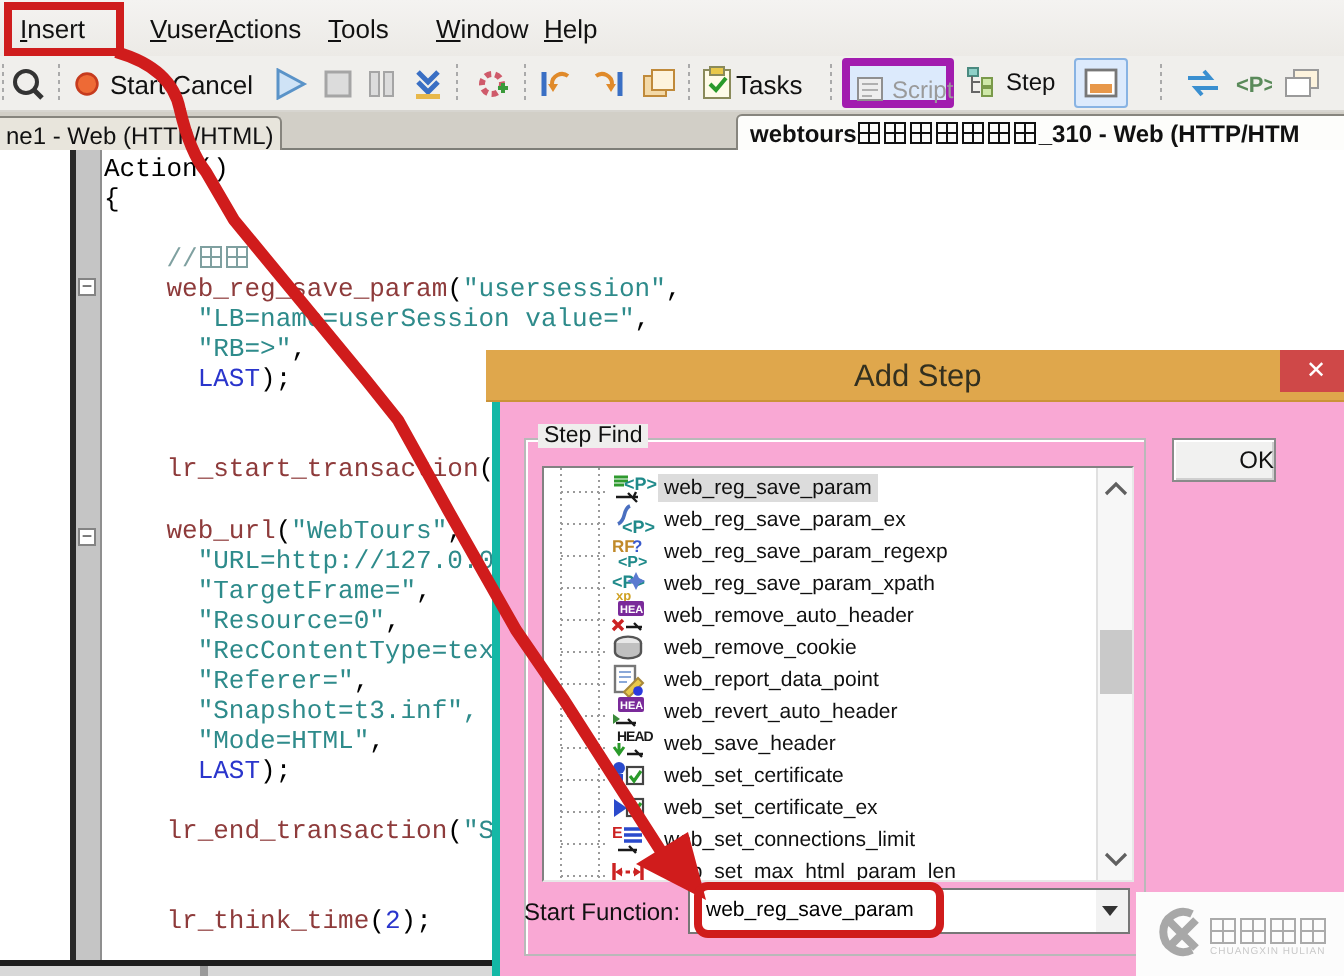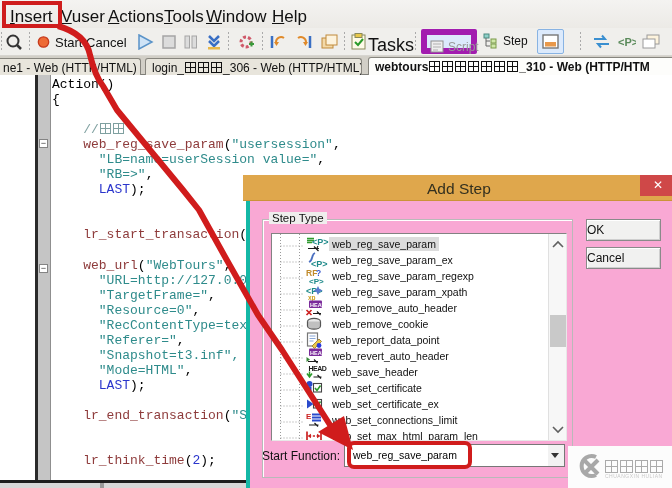--- a/index.html
+++ b/index.html
@@ -7,21 +7,21 @@
 .abs{position:absolute}
 .cj{display:inline-block;width:11px;height:11px;margin:0 1px;vertical-align:-1px;
 background:
  linear-gradient(currentColor,currentColor) 0 0/100% 1px no-repeat,
  linear-gradient(currentColor,currentColor) 0 50%/100% 1px no-repeat,
  linear-gradient(currentColor,currentColor) 0 100%/100% 1px no-repeat,
  linear-gradient(currentColor,currentColor) 0 0/1px 100% no-repeat,
  linear-gradient(currentColor,currentColor) 50% 0/1px 100% no-repeat,
  linear-gradient(currentColor,currentColor) 100% 0/1px 100% no-repeat;}
 
-#menubar{position:absolute;left:0;top:0;width:672px;height:28px;background:linear-gradient(#f4f3f1,#eceae6);font-size:17px;color:#111}
+#menubar{position:absolute;left:0;top:0;width:672px;height:28px;background:linear-gradient(#f4f3f1,#eceae6);font-size:13px;color:#111}
 #menubar span{position:absolute;top:7px}
 
 #toolbar{position:absolute;left:0;top:28px;width:672px;height:28px;background:#f0efec;border-bottom:1px solid #d7d5d0;font-size:12px;color:#111}
 .vsep{position:absolute;top:4px;height:20px;width:1px;background:repeating-linear-gradient(#aaa 0 2px,transparent 2px 4px)}
 
 #tabbar{position:absolute;left:0;top:56px;width:672px;height:19px;background:#d2cfc7;border-bottom:1px solid #7e7e78}
 .tab{position:absolute;top:2px;height:17px;background:#e8e5dc;border:1px solid #87857e;border-bottom:none;border-radius:3px 3px 0 0;font-size:12px;color:#111;padding:2px 6px 0 6px;white-space:nowrap;overflow:hidden}
 .tab.active{background:#fdfdfb;top:1px;height:19px;font-weight:bold}
 
 #editor{position:absolute;left:0;top:75px;width:672px;height:413px;background:#fff}
@@ -37,38 +37,38 @@
 #dlgtitle{position:absolute;left:-7px;top:0;width:433px;height:26px;background:#dfa74c;border-bottom:1px solid #cb9338}
 #dlgtitle .t{position:absolute;left:176px;top:5px;font-size:15.5px;color:#33301f}
 #dlgclose{position:absolute;left:390px;top:0px;width:36px;height:21px;background:#cf4848;color:#fff;font-size:12px;text-align:center;line-height:20px}
 #grp{position:absolute;left:12px;top:44px;width:311px;height:259px;border:1px solid #b9b9b9;box-shadow:inset 1px 1px 0 #fff}
 #grplbl{position:absolute;left:19px;top:37px;background:#efeeed;padding:0 3px;font-size:11.5px;color:#111}
 #list{position:absolute;left:21px;top:58px;width:296px;height:208px;background:#fff;border:1px solid #828282;border-right-color:#e8e8e8;border-bottom-color:#e8e8e8;overflow:hidden}
 .trow{position:absolute;left:0;font-size:10.5px;color:#101010;white-space:nowrap}
 #sbar{position:absolute;left:276px;top:0;width:18px;height:206px;background:#f7f7f7;border-left:1px solid #e0e0e0}
 #sbar .thumb{position:absolute;left:1px;top:81px;width:17px;height:32px;background:#c9c9c9}
 .arrowglyph{position:absolute;left:3px;width:12px;height:8px;fill:none;stroke:#606060;stroke-width:1.6}
-.btn{position:absolute;left:336px;width:75px;height:22px;background:#f1f1f0;border:1px solid #8a8a8a;box-shadow:inset 1px 1px 0 #fff,inset -1px -1px 0 #cfcfcf;font-size:12px;color:#111;text-align:left;line-height:20px}
+.btn{position:absolute;left:336px;width:52px;height:22px;background:#f1f1f0;border:1px solid #8a8a8a;box-shadow:inset 1px 1px 0 #fff,inset -1px -1px 0 #cfcfcf;font-size:12px;color:#111;text-align:right;line-height:20px}
 #findlbl{position:absolute;left:12px;top:274px;font-size:12px;color:#111}
 #combo{position:absolute;left:94px;top:269px;width:221px;height:23px;background:#fff;border:1px solid #777;font-size:10.5px;color:#000;line-height:21px;padding-left:8px}
 #combobtn{position:absolute;right:0;top:0;width:16px;height:21px;background:#f2f2f2}
 
 #wm{position:absolute;left:568px;top:446px;width:104px;height:42px;background:#fcfcfc}
 #overlay{position:absolute;left:0;top:0;width:672px;height:488px;pointer-events:none}
 .icon{position:absolute}
 </style></head>
 <body>
 <div id="app">
 
 <div id="menubar">
   <span style="left:10px"><u>I</u>nsert</span>
-  <span style="left:61px"><u>V</u>user</span>
+  <span style="left:75px"><u>V</u>user</span>
   <span style="left:108px"><u>A</u>ctions</span>
   <span style="left:164px"><u>T</u>ools</span>
-  <span style="left:206px"><u>W</u>indow</span>
+  <span style="left:218px"><u>W</u>indow</span>
   <span style="left:272px"><u>H</u>elp</span>
 </div>
 
 <div id="toolbar">
   <div class="vsep" style="left:1px"></div>
   <svg class="icon" style="left:5px;top:5px" width="18" height="18">
         <circle cx="8" cy="8" r="5.5" fill="none" stroke="#333" stroke-width="2"></circle>
         <line x1="12" y1="12" x2="16" y2="16" stroke="#333" stroke-width="2.5"></line>
       </svg>
   <div class="vsep" style="left:29px"></div>
@@ -110,23 +110,23 @@
   <svg class="icon" style="left:321px;top:6px" width="18" height="16">
         <rect x="1" y="4" width="11" height="10" fill="#f3d9a8" stroke="#c08a3a"></rect>
         <rect x="5" y="1" width="11" height="10" fill="#fdf3dd" stroke="#c08a3a"></rect>
       </svg>
   <div class="vsep" style="left:344px"></div>
   <svg class="icon" style="left:351px;top:5px" width="17" height="18">
         <rect x="1" y="2" width="13" height="14" fill="#fefbe8" stroke="#8a8a5a"></rect>
         <rect x="4" y="0.5" width="7" height="4" fill="#e8c84a" stroke="#8a8a5a"></rect>
         <path d="M4 9 l3 3 l5 -6" fill="none" stroke="#2a9a2a" stroke-width="2"></path>
       </svg>
-  <span class="abs" style="left:368px;top:7px;font-size:18px">Tasks</span>
+  <span class="abs" style="left:368px;top:7px;font-size:13px">Tasks</span>
   <div class="vsep" style="left:415px"></div>
-  <div class="abs" style="left:421px;top:1px;width:56px;height:25px;background:#dceafc;border:6px solid #a21caf;border-radius:2px">
+  <div class="abs" style="left:421px;top:1px;width:56px;height:25px;background:#dceafc;border:4px solid #a21caf;border-radius:2px">
     <svg class="icon" style="left:3px;top:4px" width="16" height="16">
           <rect x="1" y="2" width="12" height="11" fill="#eee" stroke="#909090"></rect>
           <path d="M3 5 h8 M3 8 h8 M3 11 h5" stroke="#b0b0b0"></path>
         </svg>
     <span class="abs" style="left:21px;top:5px;color:#9a9a9a">Script</span>
   </div>
   <div class="abs" style="left:483px;top:1px;width:50px;height:25px">
     <svg class="icon" style="left:0px;top:4px" width="16" height="16">
           <rect x="1" y="1" width="5" height="4" fill="#8fd0c8" stroke="#4a8a80"></rect>
           <rect x="8" y="6" width="5" height="4" fill="#cfe8a8" stroke="#7a9a4a"></rect>
@@ -149,21 +149,20 @@
         <text x="0" y="12" font-size="11" font-weight="bold" fill="#5a8a5a">&lt;P&gt;</text>
       </svg>
   <svg class="icon" style="left:642px;top:6px" width="18" height="16">
         <rect x="5" y="1" width="12" height="9" fill="#fdf3dd" stroke="#9a9a9a"></rect>
         <rect x="1" y="5" width="12" height="9" fill="#fff" stroke="#9a9a9a"></rect>
       </svg>
 </div>
 
 <div id="tabbar">
   <div class="tab" style="left:-5px;width:146px;padding-left:7px">ne1 - Web (HTTP/HTML)</div>
-  <div class="tab" style="left:145px;width:217px">login_<span class="cj"></span><span class="cj"></span><span class="cj"></span>_306 - Web (HTTP/HTML)</div>
   <div class="tab active" style="left:368px;width:310px">webtours<span class="cj"></span><span class="cj"></span><span class="cj"></span><span class="cj"></span><span class="cj"></span><span class="cj"></span><span class="cj"></span>_310 - Web (HTTP/HTM</div>
 </div>
 
 <div id="editor">
   <div id="gutline"></div>
   <div id="foldbar"></div>
   <div class="fold" style="top:64px">−</div>
   <div class="fold" style="top:189px">−</div>
   <pre>Action()
 {
@@ -196,21 +195,21 @@
   <div id="hsb"></div>
       <div class="abs" style="left:100px;top:408px;width:4px;height:5px;background:#9a9a9a"></div>
 </div>
 
 <div id="dlg">
   <div id="dlgtitle">
         <span class="t" style="left:184px">Add Step</span>
       </div>
   <div id="dlgclose">✕</div>
   <div id="grp"></div>
-  <div id="grplbl">Step Type</div>
+  <div id="grplbl">Step Find</div>
   <div id="list">
     <svg class="abs" style="left:0;top:0" width="296" height="206">
       <line x1="8.5" y1="0" x2="8.5" y2="206" stroke="#9a9a9a" stroke-width="1" stroke-dasharray="1 2"></line>
       <line x1="27.5" y1="0" x2="27.5" y2="206" stroke="#9a9a9a" stroke-width="1" stroke-dasharray="1 2"></line>
       <g stroke="#9a9a9a" stroke-width="1" stroke-dasharray="1 2">
         <line x1="8.5" y1="12" x2="31" y2="12"></line>
             <line x1="8.5" y1="28" x2="31" y2="28"></line>
         <line x1="8.5" y1="44" x2="31" y2="44"></line>
             <line x1="8.5" y1="60" x2="31" y2="60"></line>
         <line x1="8.5" y1="76" x2="31" y2="76"></line>
@@ -339,21 +338,20 @@
       <svg class="arrowglyph" style="top:6px">
             <polyline points="1,7 6,2 11,7"></polyline>
           </svg>
       <div class="thumb"></div>
       <svg class="arrowglyph" style="top:192px">
             <polyline points="1,1 6,6 11,1"></polyline>
           </svg>
     </div>
   </div>
   <div class="btn" style="top:44px">OK</div>
-  <div class="btn" style="top:72px">Cancel</div>
   <div id="findlbl">Start Function:</div>
   <div id="combo">web_reg_save_param<div id="combobtn"><svg width="14" height="19">
             <polygon points="3,8 11,8 7,13" fill="#333"></polygon>
           </svg></div></div>
 </div>
 
 <div id="wm">
   <svg class="abs" style="left:7px;top:4px" width="28" height="30">
     <path d="M 21 7 A 10 10 0 1 0 21 25" fill="none" stroke="#a8a8a8" stroke-width="4"></path>
     <path d="M9 10 L23 24 M23 10 L9 24" stroke="#a8a8a8" stroke-width="4"></path>

